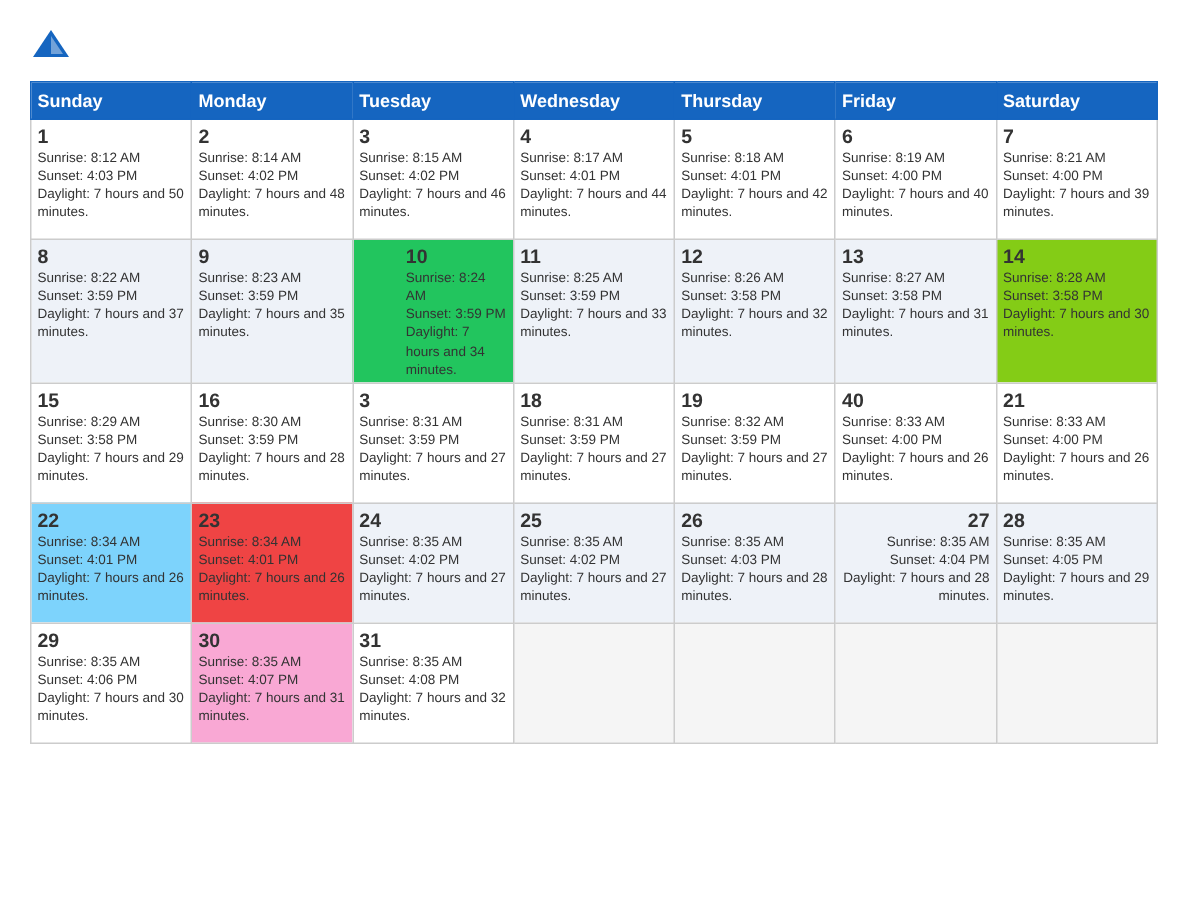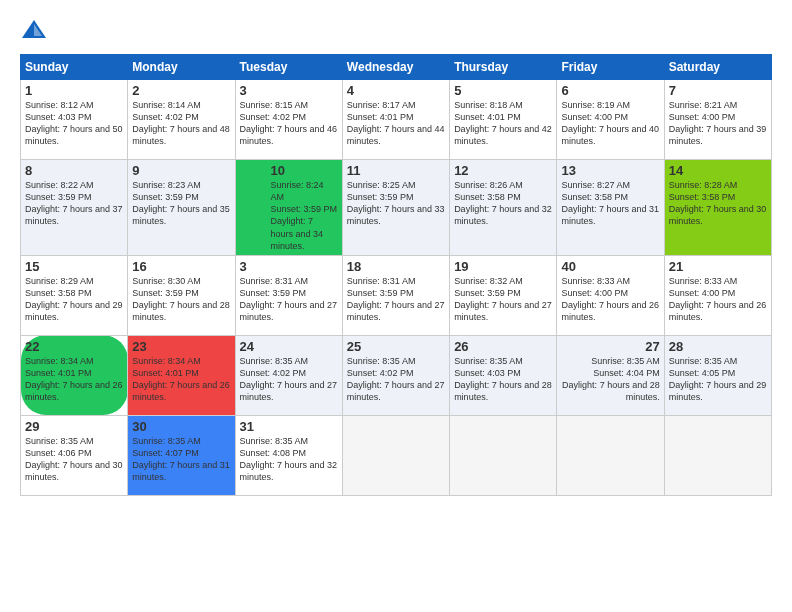--- a/index.html
+++ b/index.html
@@ -296,21 +296,21 @@
           <td style="background: rgb(255, 255, 255);">
         <span class="day-number">21</span>
         <div class="day-info">
           Sunrise: 8:33 AM<br>
           Sunset: 4:00 PM<br>
           Daylight: 7 hours and 26 minutes.
         </div>
       </td>
         </tr>
         <tr>
-          <td style="background: #22c55e; border-radius: 25px;">
+          <td style="background: #7dd3fc;">
         <span class="day-number">22</span>
         <div class="day-info">
           Sunrise: 8:34 AM<br>
           Sunset: 4:01 PM<br>
           Daylight: 7 hours and 26 minutes.
         </div>
       </td>
           <td style="background: #ef4444;">
         <span class="day-number">23</span>
         <div class="day-info">
@@ -362,21 +362,21 @@
         </tr>
         <tr>
           <td style="background: rgb(255, 255, 255);">
         <span class="day-number">29</span>
         <div class="day-info">
           Sunrise: 8:35 AM<br>
           Sunset: 4:06 PM<br>
           Daylight: 7 hours and 30 minutes.
         </div>
       </td>
-          <td style="background: #3b82f6; margin-left: 39px;">
+          <td style="background: #f9a8d4; margin-left: 39px;">
         <span class="day-number">30</span>
         <div class="day-info">
           Sunrise: 8:35 AM<br>
           Sunset: 4:07 PM<br>
           Daylight: 7 hours and 31 minutes.
         </div>
       </td>
           <td style="background: rgb(255, 255, 255);">
         <span class="day-number">31</span>
         <div class="day-info">

